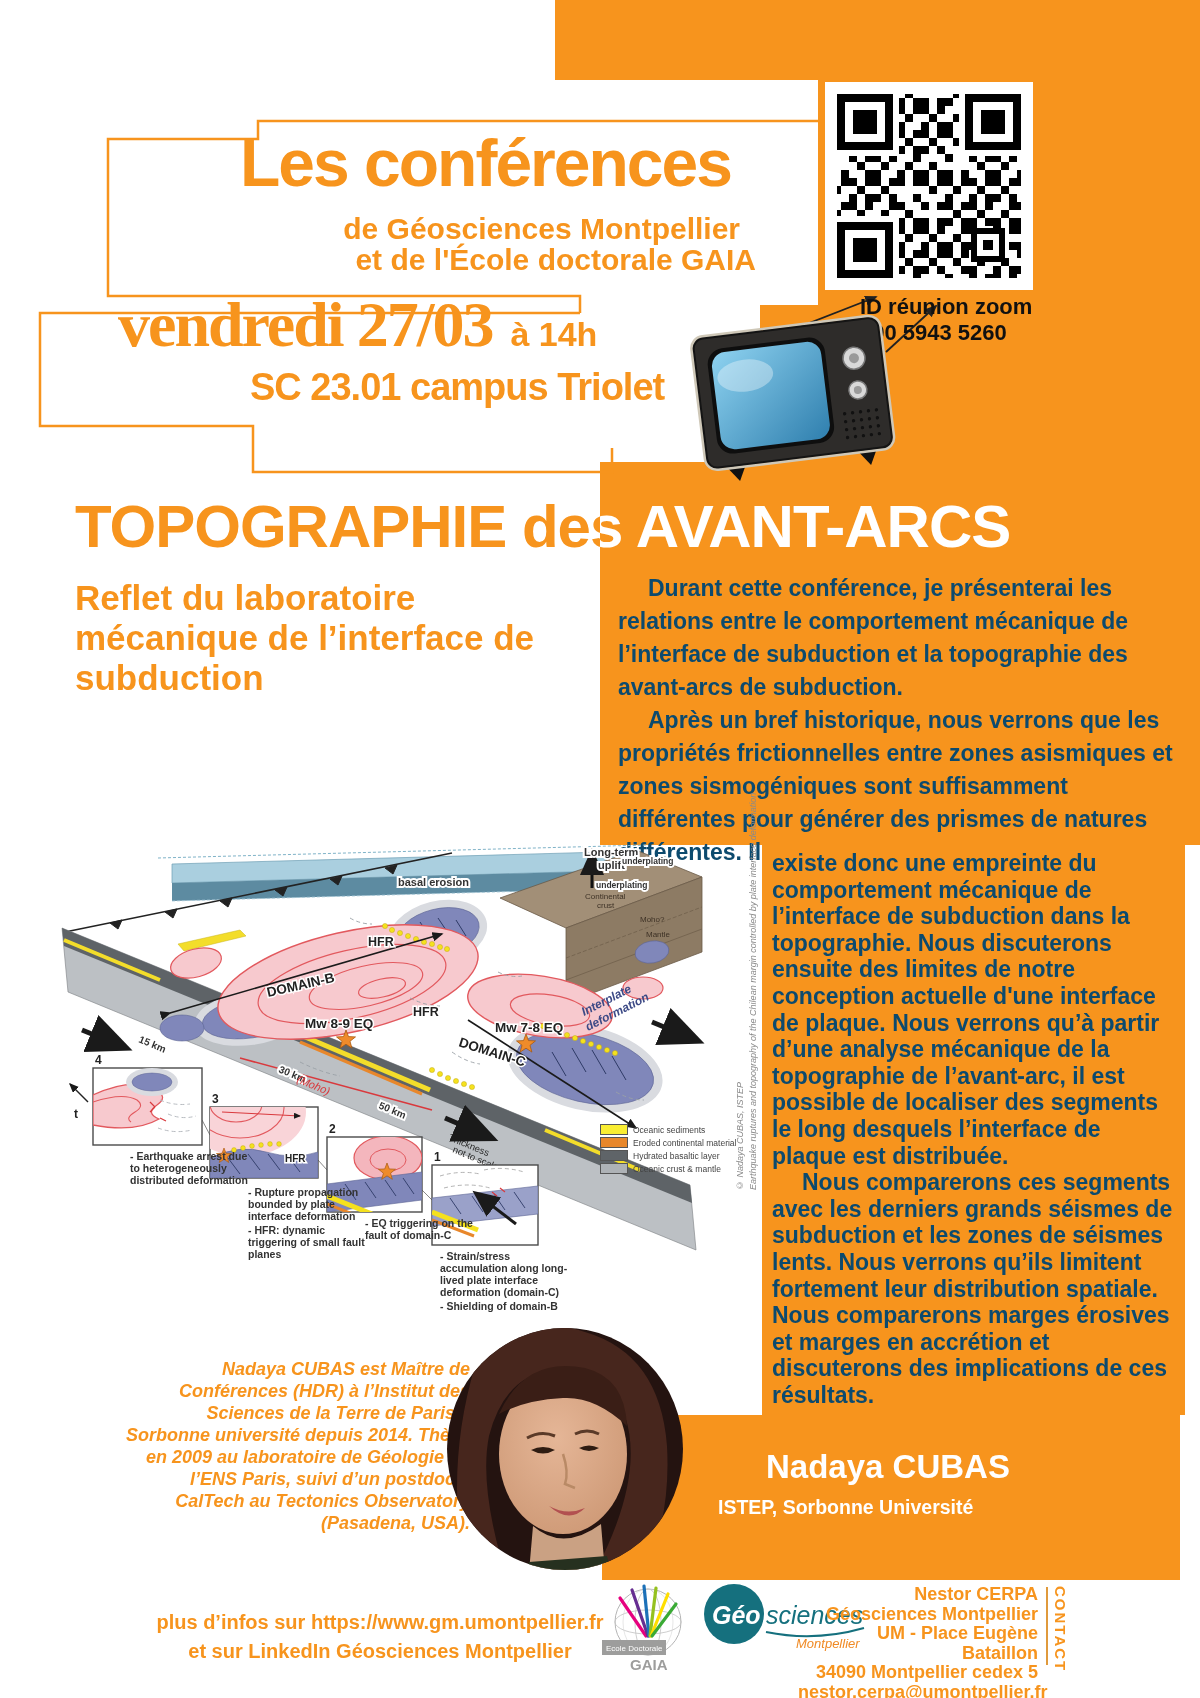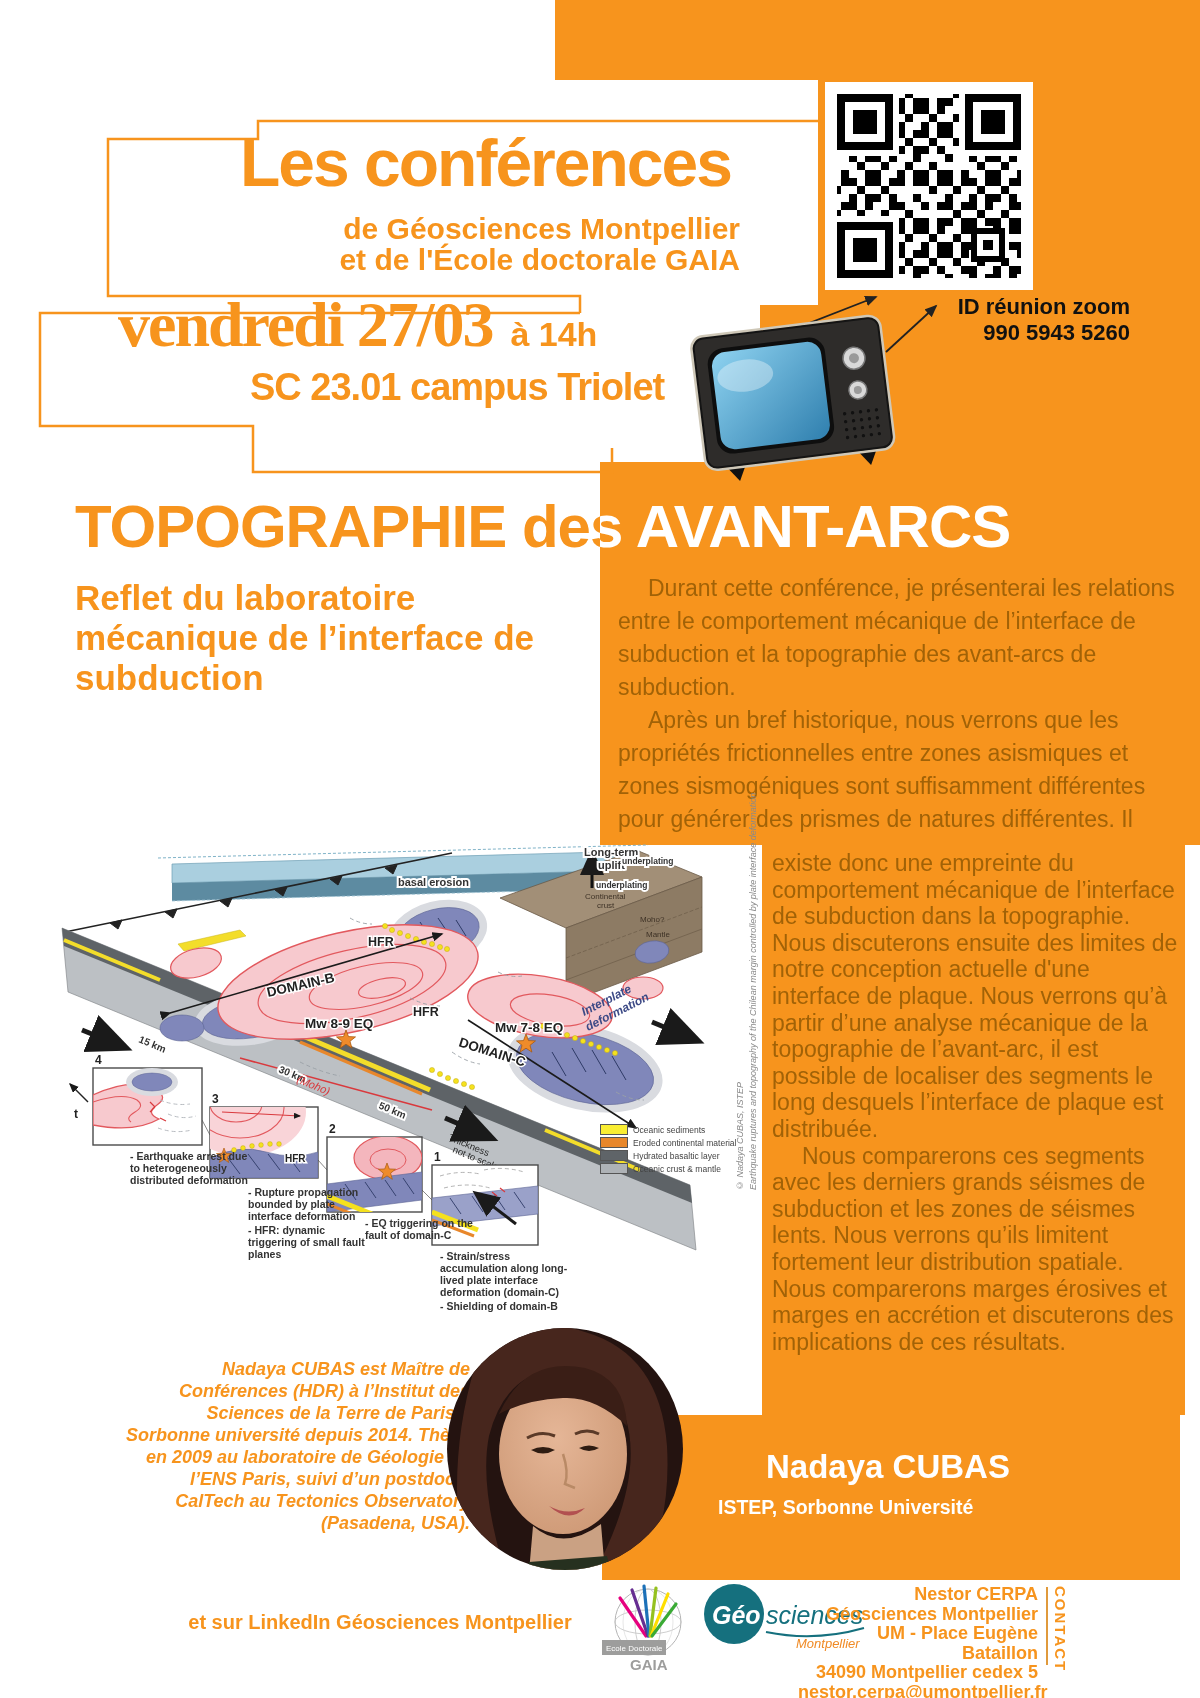--- a/index.html
+++ b/index.html
@@ -8,27 +8,27 @@
   .abs{position:absolute;}
   
   .orange{background:#F7941D;}
   .white{background:#ffffff;}
   
   .h-title{font-size:66px;font-weight:bold;color:#F7941D;letter-spacing:-2px;white-space:nowrap;}
   .h-sub{font-size:30px;font-weight:bold;color:#F7941D;text-align:right;line-height:31px;}
   .h-date{font-size:64px;font-weight:bold;color:#F7941D;letter-spacing:-2px;white-space:nowrap;font-family:Liberation Serif, serif;}
   .h-time{font-size:34px;font-weight:bold;color:#F7941D;margin-left:18px;}
   .h-loc{font-size:38px;font-weight:bold;color:#F7941D;letter-spacing:-1px;white-space:nowrap;}
-  .zoomid{font-size:22px;font-weight:bold;color:#111;text-align:right;line-height:26px;}
+  .zoomid{font-size:22px;font-weight:bold;color:#111;text-align:left;line-height:26px;}
   
   .big-title{font-size:60px;font-weight:bold;letter-spacing:-1px;white-space:nowrap;width:1120px;}
   .bt-orange{color:#F7941D;clip-path:inset(-10px calc(100% - 525px) -10px 0);}
   .bt-white{color:#ffffff;clip-path:inset(-10px 0 -10px 525px);}
   .sub-title{font-size:35px;font-weight:bold;color:#F7941D;line-height:40px;width:470px;}
-  .intro{color:#a16207;font-weight:normal;font-size:23px;}
+  .intro{color:#0c4a6e;font-weight:bold;font-size:23px;}
   .intro p{margin:0;}
   .introA{width:566px;line-height:33px;}
   .introB{width:406px;line-height:26.6px;}
   .ind{text-indent:30px;}
   
   .cap{font-size:10.5px;font-weight:bold;color:#333;line-height:12px;margin-left:40px;}
   .cap p{margin:0 0 2px 0;}
   .legend{font-size:8.5px;color:#444;}
   .legend .row{display:flex;align-items:center;margin-bottom:2px;}
   .legend .sw{width:26px;height:9px;border:0.5px solid #555;margin-right:5px;flex:none;}
@@ -157,21 +157,21 @@
           <circle cx="850" cy="444" r="1.7"></circle>
           <circle cx="858" cy="444" r="1.7"></circle>
           <circle cx="866" cy="444" r="1.7"></circle>
           <circle cx="874" cy="444" r="1.7"></circle>
       </g>
     </g>
   </svg>
 
   <div class="abs h-sub" style="left:300px;top:213px;width:440px;">de Géosciences Montpellier</div>
   <div class="abs h-title" style="left:240px;top:125px;">Les conférences</div>
-  <div class="abs h-sub" style="left:300px;top:244px;width:440px;">et de l'École doctorale GAIA</div>
+  <div class="abs h-sub" style="left:316px;top:244px;width:440px;">et de l'École doctorale GAIA</div>
   <div class="abs" style="left:118px;top:288px;">
     <span class="h-date">vendredi 27/03</span><span class="h-time">à 14h</span>
   </div>
   <div class="abs h-loc" style="left:250px;top:366px;">SC 23.01 campus Triolet</div>
 
   <div class="abs big-title bt-orange" style="left:75px;top:492px;">TOPOGRAPHIE des AVANT-ARCS</div>
   <div class="abs big-title bt-white" style="left:75px;top:492px;">TOPOGRAPHIE des AVANT-ARCS</div>
   <div class="abs sub-title" style="left:75px;top:578px;">Reflet du laboratoire mécanique de l’interface de subduction</div>
 
   <div class="abs intro introA" style="left:618px;top:572px;">
@@ -500,20 +500,21 @@
       <path d="M104,180 q18,10 36,2 q-16,16 -36,-2 Z" fill="#b25050"></path>
       <path d="M88,200 Q118,226 156,198 L160,246 L84,246 Z" fill="#caa183"></path>
       <path d="M84,236 L162,230 L166,246 L80,246 Z" fill="#26301f"></path>
     </g>
   </svg>
 
   <div class="abs sp-name" style="left:718px;top:1448px;margin-left:48px;">Nadaya CUBAS</div>
   <div class="abs sp-aff" style="left:718px;top:1496px;">ISTEP, Sorbonne Université</div>
 
   <div class="abs finfo" style="left:140px;top:1608px;">
+    <div>plus d’infos sur https://www.gm.umontpellier.fr</div>
     <div>et sur LinkedIn Géosciences Montpellier</div>
   </div>
 
   <svg class="abs" style="left:596px;top:1580px;" width="104" height="96" viewBox="0 0 104 96">
     <circle cx="52" cy="42" r="33" fill="#ffffff" stroke="#b5b5b5" stroke-width="1"></circle>
     <ellipse cx="52" cy="42" rx="33" ry="12" fill="none" stroke="#c2c2c2" stroke-width="0.8"></ellipse>
     <ellipse cx="52" cy="42" rx="13" ry="33" fill="none" stroke="#c2c2c2" stroke-width="0.8"></ellipse>
     <ellipse cx="52" cy="42" rx="25" ry="33" fill="none" stroke="#d5d5d5" stroke-width="0.6"></ellipse>
     <g stroke-width="3.2" stroke-linecap="round">
       <line x1="50" y1="56" x2="24" y2="18" stroke="#e6007e"></line>

